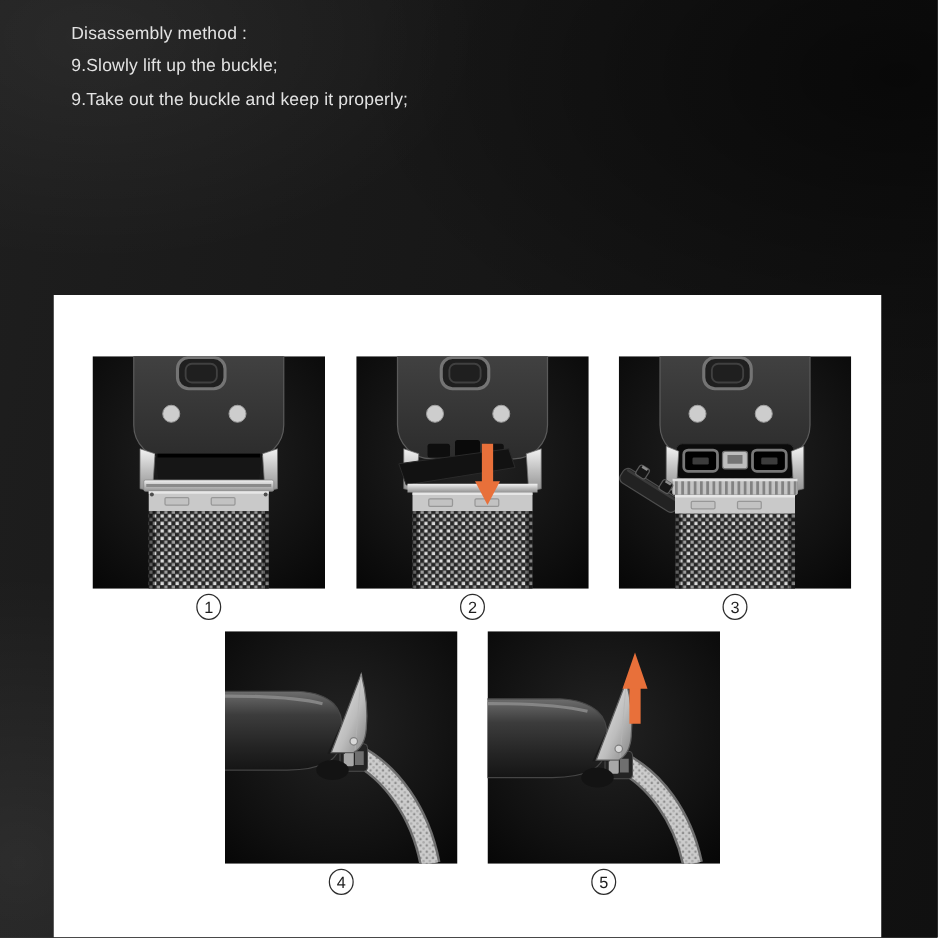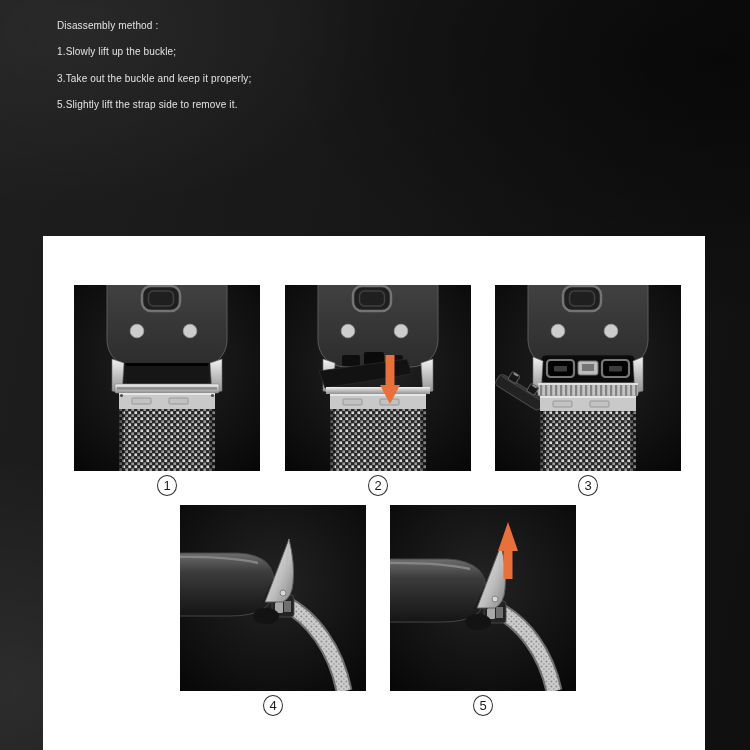--- a/index.html
+++ b/index.html
@@ -8,21 +8,21 @@
     font-family:"Liberation Sans", sans-serif;
     background-color:#181818;
     background-image:
       radial-gradient(ellipse 520px 300px at 10% 4%, rgba(255,255,255,0.055), transparent 60%),
       radial-gradient(ellipse 420px 420px at 2% 92%, rgba(255,255,255,0.075), transparent 55%),
       radial-gradient(ellipse 700px 420px at 96% 8%, rgba(0,0,0,0.55), transparent 62%),
       linear-gradient(100deg,#1e1e1e,#161616 55%,#101010);
   }
   .instructions{
     position:absolute;left:57px;top:13px;width:655px;
-    color:#e3e3e3;font-size:10px;line-height:26.3px;letter-spacing:0.15px;
+    color:#e3e3e3;font-size:14px;line-height:26.3px;letter-spacing:0.15px;
   }
   .instructions p{margin:0;}
   .panel{
     position:absolute;left:43px;top:236px;width:662px;height:514px;
     background:#ffffff;
   }
   .fig{position:absolute;margin:0;width:186px;height:216px;}
   .fig svg{display:block;}
   .figcap{position:absolute;left:0;right:0;top:190px;text-align:center;}
   .circ{
@@ -37,23 +37,22 @@
   .f4{left:137px;top:269px;}
   .f5{left:347px;top:269px;}
 </style>
 </head>
 <body>
 
 <div class="canvas">
 
   <div class="instructions">
     <p>Disassembly method :</p>
-    <p>1.Slowly lift up the buckle;</p>
-    <p>3.Take out the buckle and keep it properly;</p>
-    <p>5.Slightly lift the strap side to remove it.</p>
+    <p>9.Slowly lift up the buckle;</p>
+    <p>9.Take out the buckle and keep it properly;</p>
   </div>
 
   <div class="panel">
 
     <svg width="0" height="0" style="position:absolute" aria-hidden="true">
       <defs>
         <radialGradient id="photoBg" cx="50%" cy="42%" r="75%">
           <stop offset="0%" stop-color="#232323"></stop>
             <stop offset="70%" stop-color="#101010"></stop>
             <stop offset="100%" stop-color="#070707"></stop>

